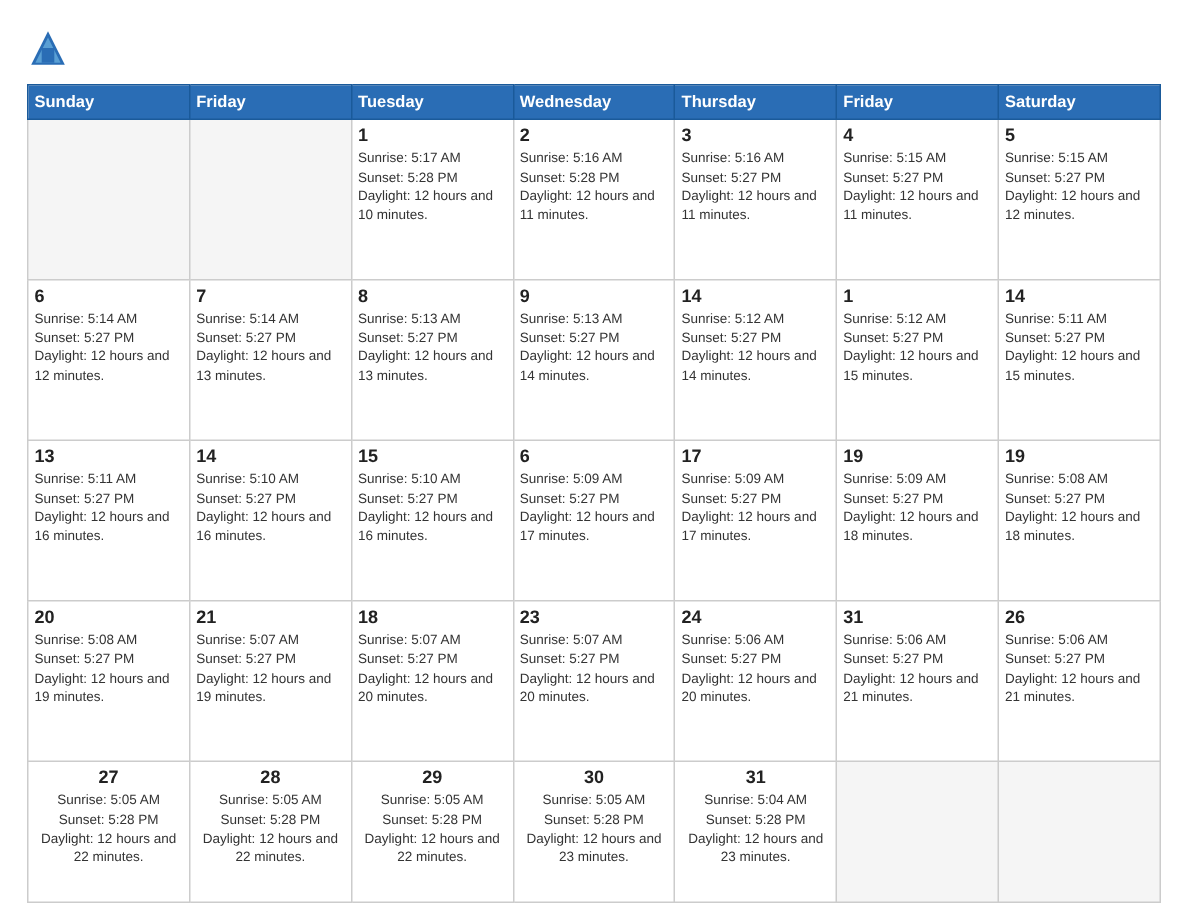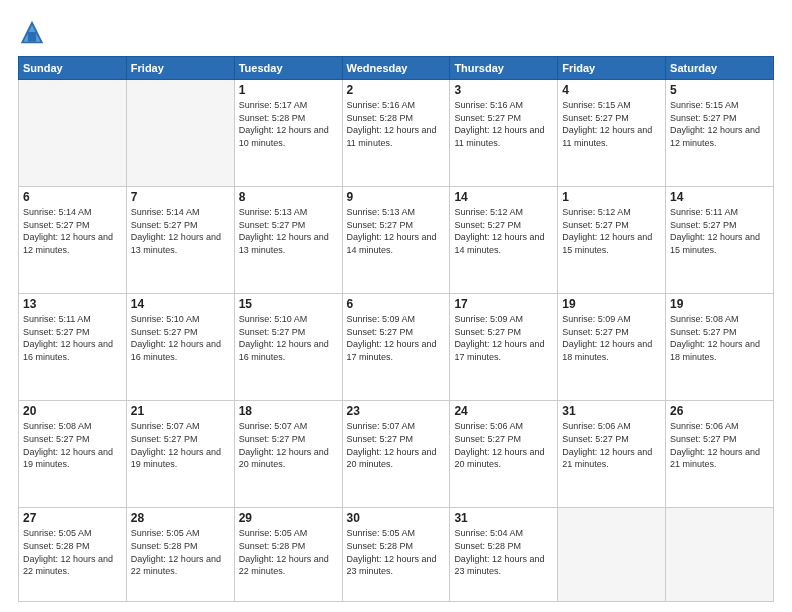--- a/index.html
+++ b/index.html
@@ -95,20 +95,21 @@
       display: block;
       margin-bottom: 2px;
     }
     .day-info {
       font-size: 9px;
       color: #333;
       line-height: 1.4;
     }
     .last-row td {
       height: 72px;
+      text-align: center;
     }
   </style>
 </head>
 <body>
 
 <div class="page">
   <div class="header">
     <div class="logo">
       <svg class="logo-icon" viewBox="0 0 40 40">
         <polygon points="20,4 36,36 4,36" fill="#2a6db5"></polygon>

